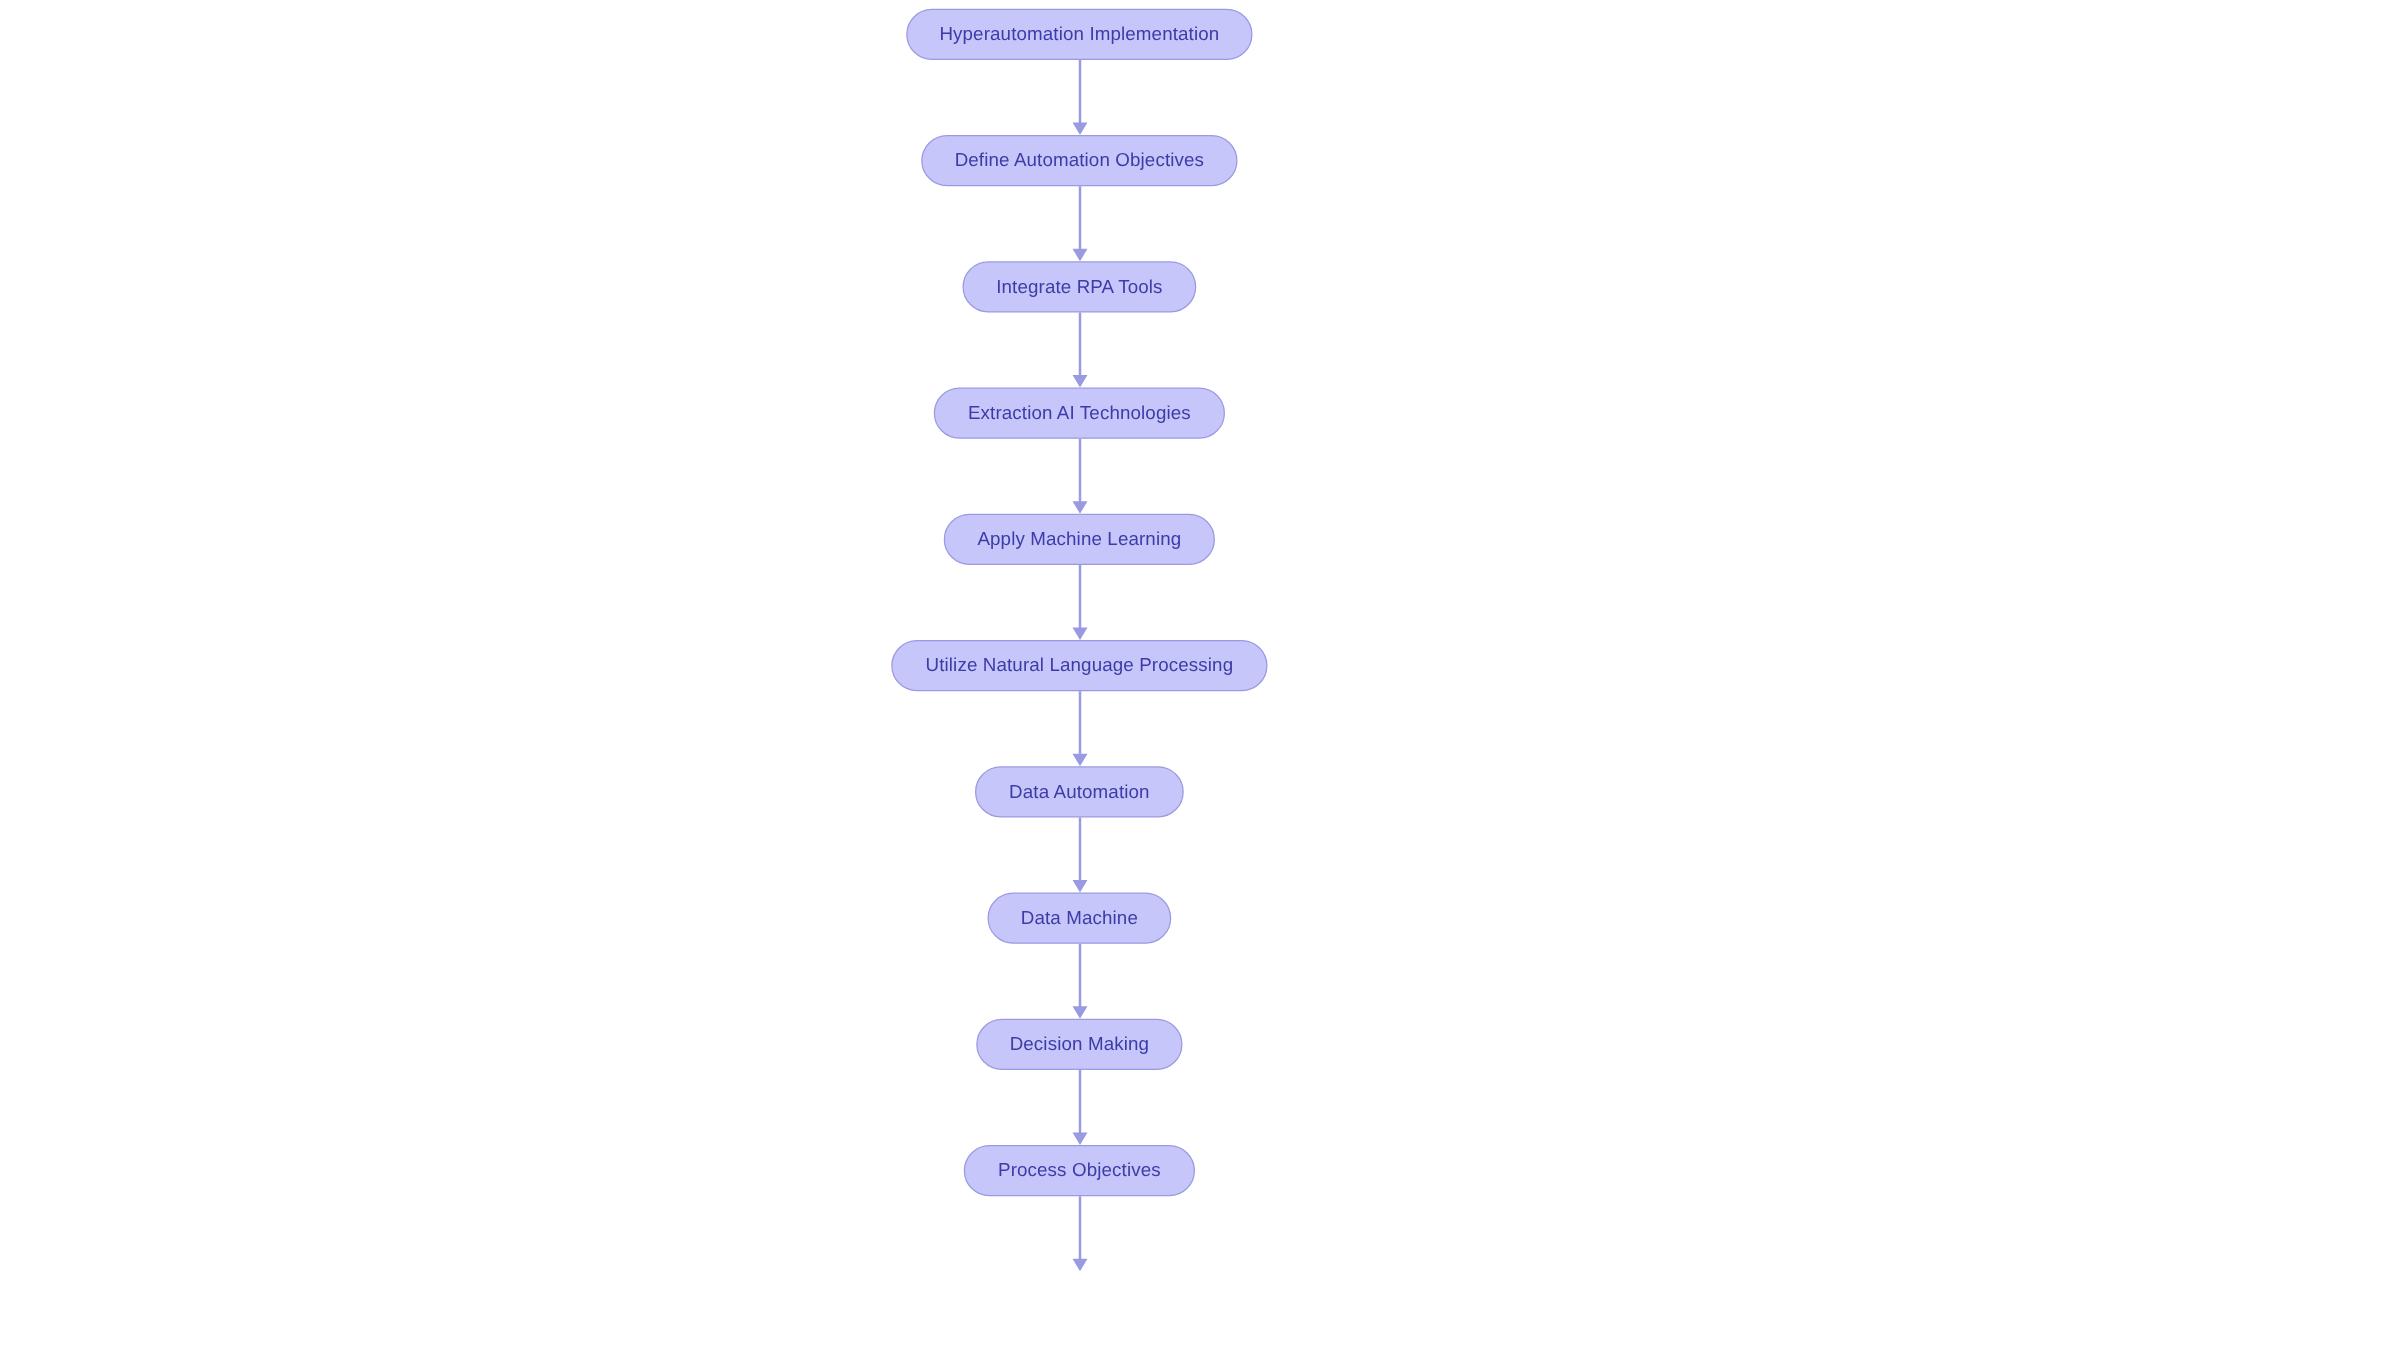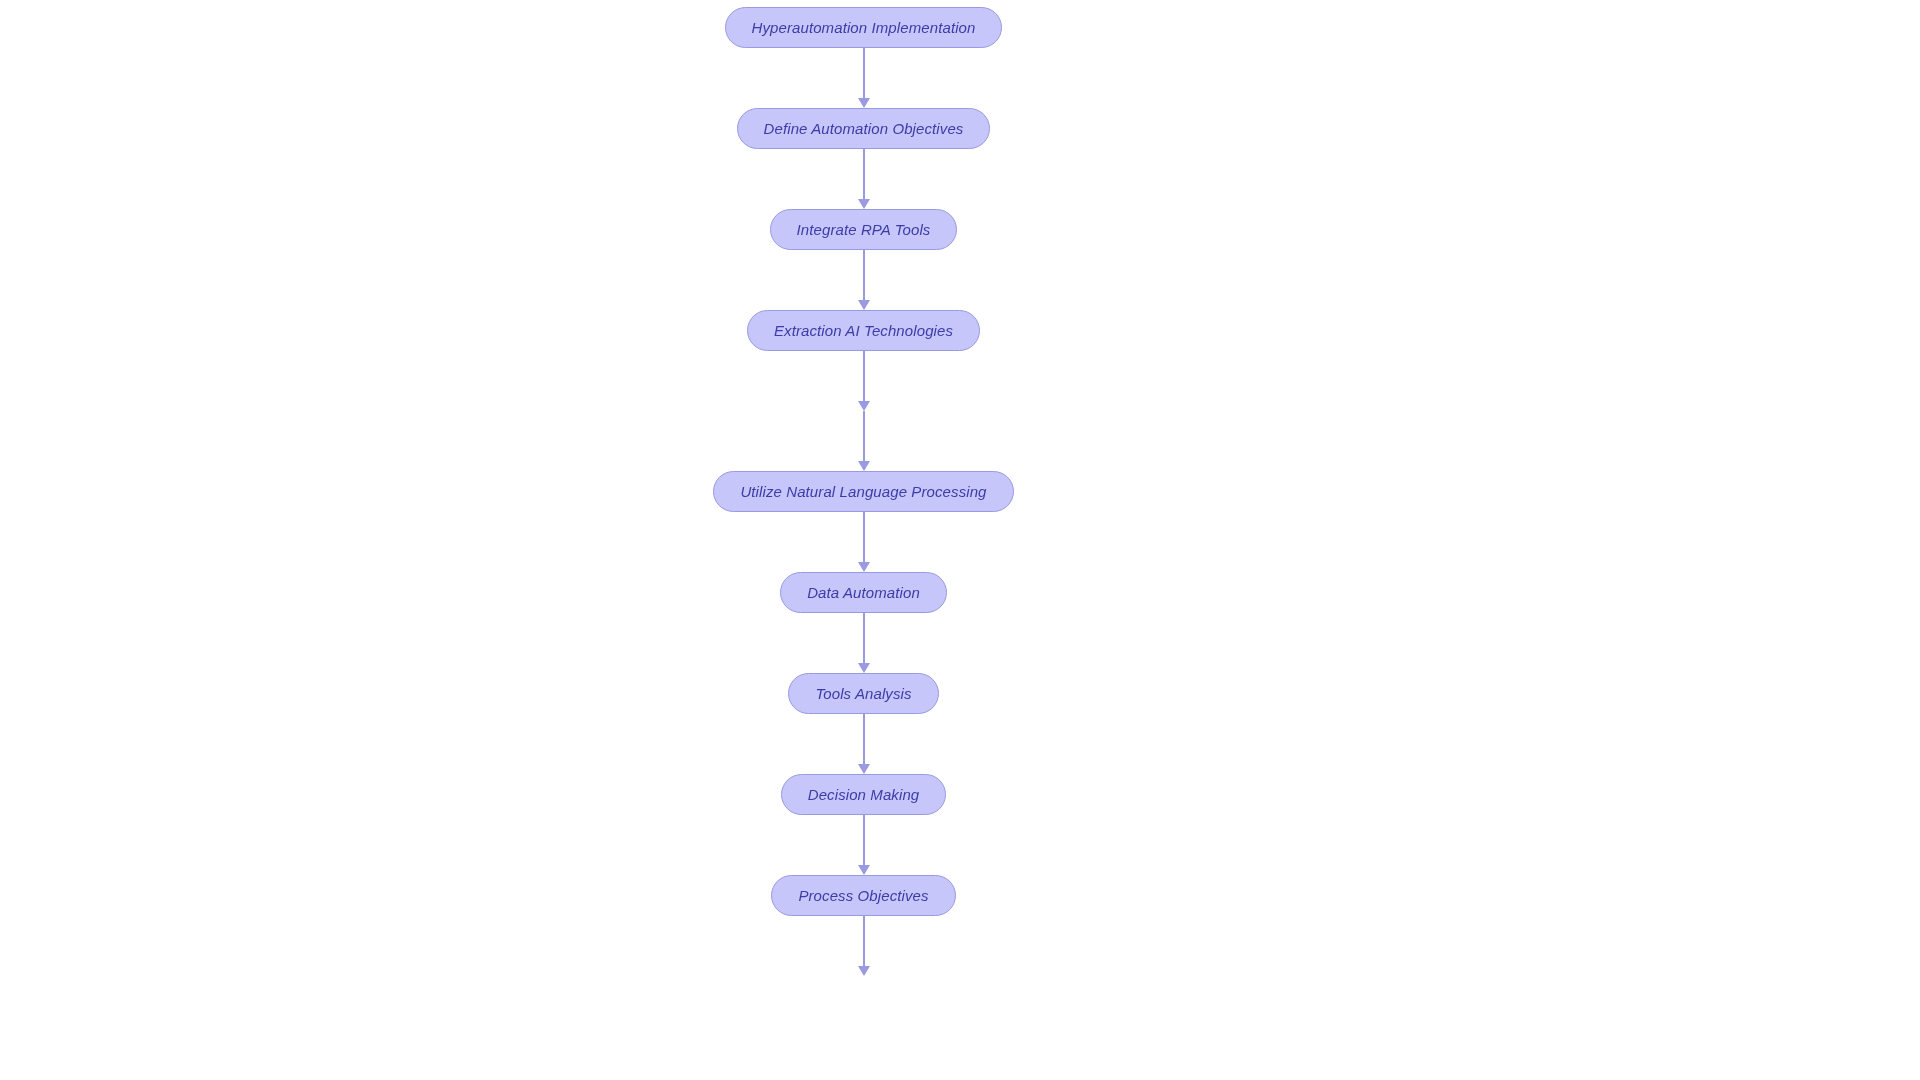--- a/index.html
+++ b/index.html
@@ -22,21 +22,20 @@
   }
 
   .flow-column {
     position: absolute;
     left: 0;
     top: 0;
     width: 1727px;
     display: flex;
     flex-direction: column;
     align-items: center;
-    font-style: italic;
   }
 
   .node {
     box-sizing: border-box;
     height: 41px;
     border: 1px solid #9a9ae2;
     border-radius: 21px;
     background: #c6c6fa;
     color: #3c3ca8;
     font-size: 15px;
@@ -95,35 +94,36 @@
       <div class="node">Integrate RPA Tools</div>
       <div class="connector">
         <div class="stem"></div>
         <div class="head"></div>
       </div>
       <div class="node">Extraction AI Technologies</div>
       <div class="connector">
         <div class="stem"></div>
         <div class="head"></div>
       </div>
+      <div class="node">Apply Machine Learning</div>
       <div class="connector">
         <div class="stem"></div>
         <div class="head"></div>
       </div>
       <div class="node">Utilize Natural Language Processing</div>
       <div class="connector">
         <div class="stem"></div>
         <div class="head"></div>
       </div>
       <div class="node">Data Automation</div>
       <div class="connector">
         <div class="stem"></div>
         <div class="head"></div>
       </div>
-      <div class="node">Tools Analysis</div>
+      <div class="node">Data Machine</div>
       <div class="connector">
         <div class="stem"></div>
         <div class="head"></div>
       </div>
       <div class="node">Decision Making</div>
       <div class="connector">
         <div class="stem"></div>
         <div class="head"></div>
       </div>
       <div class="node">Process Objectives</div>

